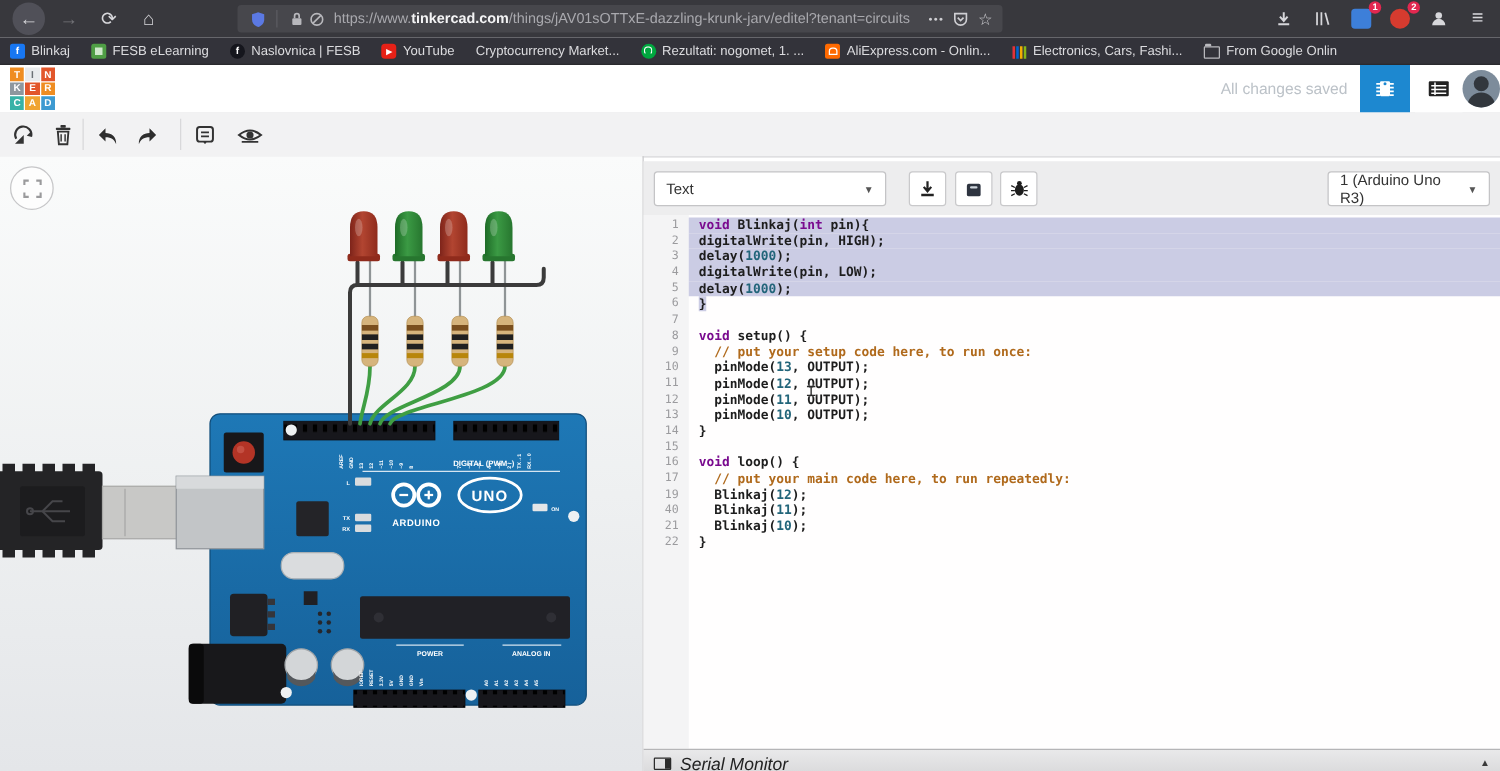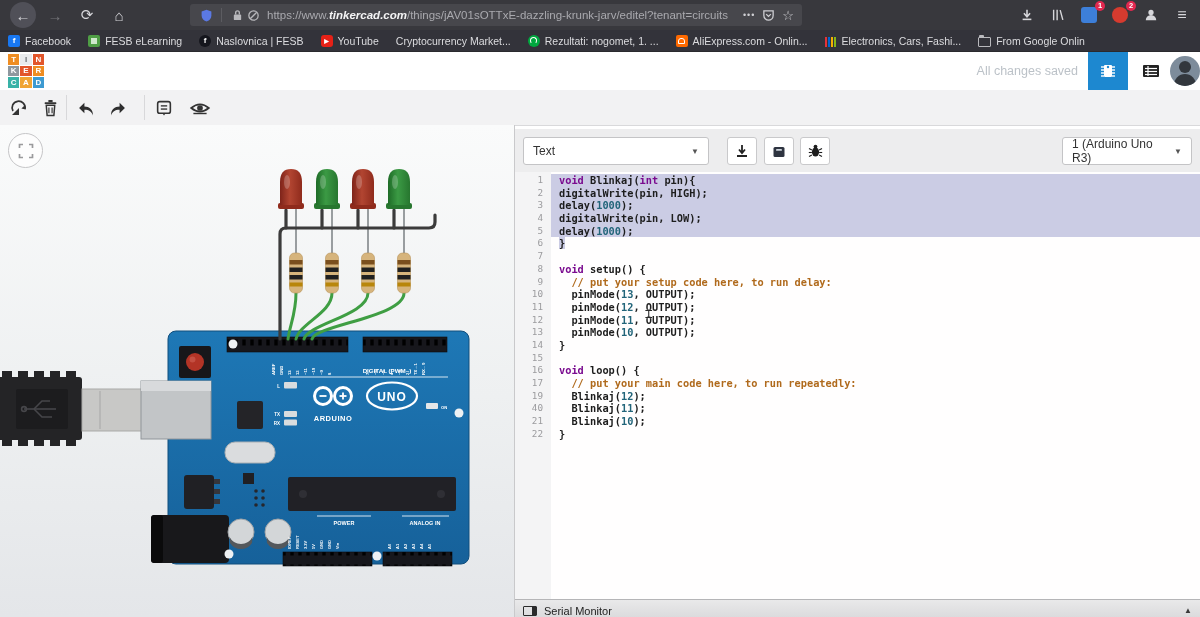--- a/index.html
+++ b/index.html
@@ -5,21 +5,21 @@
   html,body{margin:0;padding:0;background:#222;}
   #app{position:relative;width:1200px;height:617px;overflow:hidden;font-family:"Liberation Sans",sans-serif;background:#fff;}
   
   .topbar{position:absolute;left:0;top:0;width:1200px;height:30px;background:#38383d;display:flex;align-items:center;}
   .navbtn{width:26px;height:26px;margin-left:6px;display:flex;align-items:center;justify-content:center;color:#d7d7db;font-size:15px;border-radius:13px;}
   .navbtn.back{background:#505058;margin-left:10px;}
   .navbtn.fwd{color:#75757a;}
   .urlbar{position:absolute;left:190px;top:4px;width:612px;height:22px;background:#47474c;border-radius:3px;display:flex;align-items:center;padding:0 8px;box-sizing:border-box;}
   .urlbar .vsep{width:1px;height:14px;background:#5c5c61;margin:0 7px;}
   .urltext{font-size:11.5px;color:#a9a9ae;white-space:nowrap;overflow:hidden;flex:1;margin-left:6px;}
-  .urltext b{color:#f4f4f5;font-weight:bold;font-style:italic;}
+  .urltext b{color:#f4f4f5;font-weight:bold;}
   .uicon{display:flex;align-items:center;justify-content:center;width:16px;height:16px;}
   .dots{color:#cfcfd3;font-size:9px;letter-spacing:1px;margin:0 5px;}
   .star{color:#cfcfd3;font-size:13px;margin-left:6px;}
   .rightcluster{position:absolute;right:8px;top:0;height:30px;display:flex;align-items:center;gap:11px;}
   .ricon{position:relative;width:20px;height:20px;display:flex;align-items:center;justify-content:center;color:#d7d7db;font-size:14px;}
   .ext{width:16px;height:16px;border-radius:3px;}
   .ext.blue{background:#3d7fd9;}
   .ext.red{background:#d63b2f;border-radius:8px;}
   .badge{position:absolute;top:-4px;right:-6px;background:#e22850;color:#fff;font-size:7.5px;line-height:10px;min-width:10px;text-align:center;border-radius:5px;font-weight:bold;}
   .menuicon{font-size:16px;color:#d7d7db;}
@@ -79,21 +79,21 @@
   .sf .lc{background:#cbcce4;}
   .selch{background:#cbcce4;}
   .s-k{color:#7a0b8f;}
   .s-num{color:#22657a;}
   .s-c{color:#b06a1c;}
   .s-p{color:#1d1d1d;}
   
   .serialbar{position:absolute;left:0;top:470px;width:685px;height:22px;background:linear-gradient(#e9e9ea,#d8d8da);border-top:1px solid #b5b5b7;display:flex;align-items:center;box-sizing:border-box;padding:0 8px;}
   .serialicon{width:14px;height:10px;border:1.5px solid #2b2b2b;border-radius:1px;box-sizing:border-box;position:relative;margin-right:7px;}
   .serialicon i{position:absolute;right:0;top:0;width:4px;height:100%;background:#2b2b2b;}
-  .seriallabel{font-size:11px;color:#222;}
+  .seriallabel{font-size:14px;color:#222;font-style:italic;}
   .collapse{margin-left:auto;font-size:8px;color:#3a3a3a;}
   .cursor{position:absolute;left:645px;top:306px;width:10px;height:18px;color:#2a2a2a;font-size:13px;font-family:"DejaVu Sans Mono",monospace;text-shadow:0 0 2px #fff;}
   svg text{font-family:"Liberation Sans",sans-serif;}
 </style>
 </head>
 <body>
 <div id="app">
 
 <div class="topbar">
   <div class="navbtn back">←</div>
@@ -157,21 +157,21 @@
             <path d="M2 14 a6 6 0 0 1 12 0 Z" fill="#d7d7db"></path>
           </svg>
     </span>
     <span class="ricon menuicon">≡</span>
   </div>
 </div>
 
 <div class="bmbar" id="bmbar">
       <span class="bm">
         <span class="bmi facebook">f</span>
-        <span>Facebook</span>
+        <span>Blinkaj</span>
       </span>
       <span class="bm">
         <span class="bmi elearning">
           <i></i>
         </span>
         <span>FESB eLearning</span>
       </span>
       <span class="bm">
         <span class="bmi fesb">f</span>
         <span>Naslovnica | FESB</span>
@@ -657,21 +657,21 @@
           <div class="cl">
             <span class="ln">7</span>
             <span class="lc"></span>
           </div>
           <div class="cl">
             <span class="ln">8</span>
             <span class="lc"><span class="s-k">void</span><span class="s-p"> setup() {</span></span>
           </div>
           <div class="cl">
             <span class="ln">9</span>
-            <span class="lc"><span class="s-c">  // put your setup code here, to run delay:</span></span>
+            <span class="lc"><span class="s-c">  // put your setup code here, to run once:</span></span>
           </div>
           <div class="cl">
             <span class="ln">10</span>
             <span class="lc"><span class="s-p">  pinMode(</span><span class="s-num">13</span><span class="s-p">, OUTPUT);</span></span>
           </div>
           <div class="cl">
             <span class="ln">11</span>
             <span class="lc"><span class="s-p">  pinMode(</span><span class="s-num">12</span><span class="s-p">, OUTPUT);</span></span>
           </div>
           <div class="cl">

